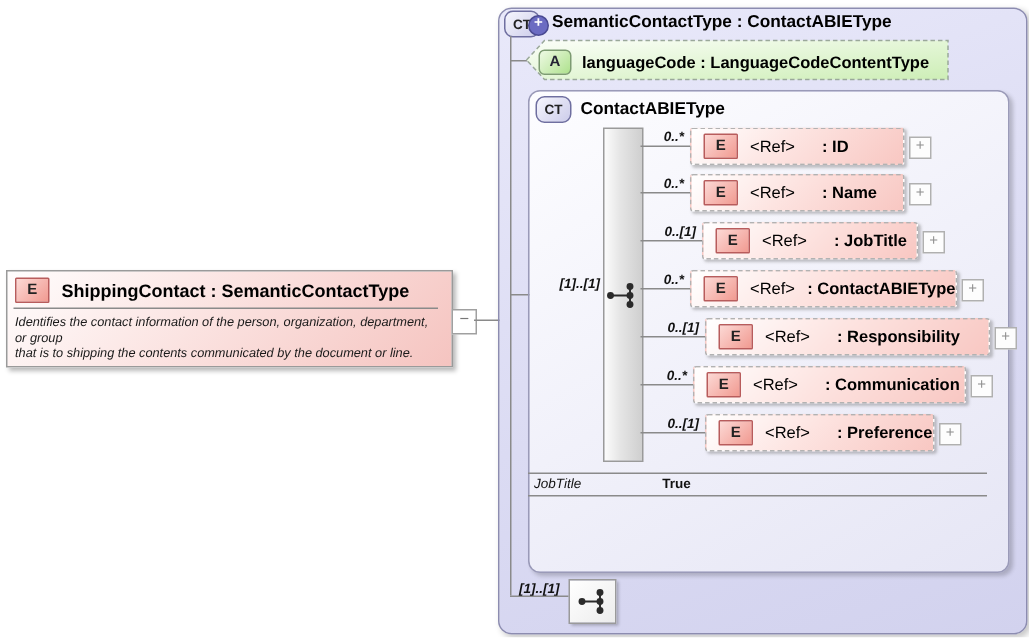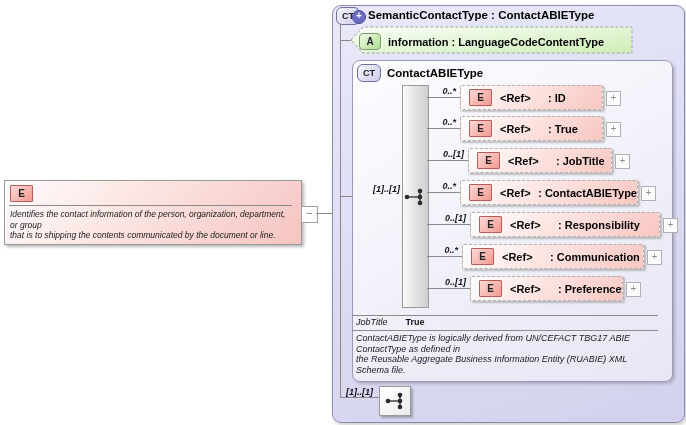--- a/index.html
+++ b/index.html
@@ -68,58 +68,59 @@
     background:linear-gradient(90deg,#fcfcfc,#e6e6e6 40%,#cfcfcf);border:1px solid #9a9a9a;}
   .seq-mid{left:403px;top:187px;}
   .seq-card-mid{left:356px;top:184px;width:44px;text-align:right;}
 
   
   .elem-box{height:25px;border:1px dashed #b2b2b2;border-radius:2px;
     background:linear-gradient(135deg,#ffffff 0%,#fde4e1 45%,#f8c7c2 100%);
     box-shadow:1.5px 1.5px 2px rgba(90,90,90,.35);
     display:flex;align-items:center;padding-left:8px;box-sizing:border-box;}
   .elem-box .e-icon{flex:0 0 21px;margin-right:8px;}
-  .elem-ref{width:48px;font-size:11px;font-weight:bold;white-space:nowrap;}
+  .elem-ref{width:48px;font-size:11px;font-weight:normal;white-space:nowrap;}
   .elem-name{font-size:11px;font-weight:bold;white-space:nowrap;}
   .plus-box{width:13px;height:13px;background:#fdfdfd;border:1px solid #b0b0b0;
     color:#909090;font-size:10px;line-height:11px;text-align:center;}
   .row-line{height:1px;background:#8a8a8a;}
   .row-card{width:50px;text-align:right;}
 
   
   .b0{top:85px;left:460px;width:143px;}  .l0{top:97px;left:427px;width:33px;}  .c0{top:86px;left:406px;}  .p0{top:91px;left:606px;}
   .b1{top:116px;left:460px;width:143px;} .l1{top:128px;left:427px;width:33px;} .c1{top:117px;left:406px;} .p1{top:122px;left:606px;}
   .b2{top:148px;left:468px;width:144px;} .l2{top:160px;left:427px;width:41px;} .c2{top:149px;left:414px;} .p2{top:154px;left:615px;}
   .b3{top:180px;left:460px;width:178px;} .l3{top:192px;left:427px;width:33px;} .c3{top:181px;left:406px;} .p3{top:186px;left:641px;}
   .b4{top:212px;left:470px;width:190px;} .l4{top:224px;left:427px;width:43px;} .c4{top:213px;left:416px;} .p4{top:218px;left:663px;}
   .b5{top:244px;left:462px;width:182px;} .l5{top:256px;left:427px;width:35px;} .c5{top:245px;left:408px;} .p5{top:250px;left:647px;}
   .b6{top:276px;left:470px;width:153px;} .l6{top:288px;left:427px;width:43px;} .c6{top:277px;left:416px;} .p6{top:282px;left:626px;}
 
   
   .abs-div1{left:352px;top:315px;width:306px;}
   .abs-row{left:356px;top:317px;display:flex;gap:18px;align-items:baseline;}
   .abs-label{font-size:9px;font-style:italic;color:#111;}
-  .abs-value{font-size:9px;font-weight:bold;color:#111;}
+  .abs-value{font-size:9px;font-weight:bold;color:#111;margin-left:36px;}
   .abs-div2{left:352px;top:330px;width:306px;}
   .inner-desc{left:356px;top:333px;width:306px;font-size:9px;line-height:10.5px;}
 
   
   .seq-card-bottom{left:341px;top:387px;width:32px;text-align:right;}
   .seq-bottom-box{left:379px;top:386px;width:30px;height:28px;background:linear-gradient(135deg,#ffffff,#ececec);
     border:1px solid #9a9a9a;box-shadow:1.5px 1.5px 2px rgba(0,0,0,.25);
     display:flex;align-items:center;justify-content:center;}
 </style>
 </head>
 <body>
 
 <div class="canvas">
 
   <div class="abs shipping-box"></div>
   <div class="abs shipping-title-row">
     <span class="e-icon">E</span>
+    <span class="box-title">ShippingContact : SemanticContactType</span>
   </div>
   <div class="abs hline shipping-divider"></div>
   <div class="abs desc shipping-desc">Identifies the contact information of the person, organization, department,
 or group
 that is to shipping the contents communicated by the document or line.</div>
 
   <div class="abs toggle-box minus-box">−</div>
   <div class="abs hline conn-in"></div>
 
   <div class="abs outer-box"></div>
@@ -140,21 +141,21 @@
     <defs>
       <linearGradient id="agrad" x1="0" y1="0" x2="1" y2="1">
         <stop offset="0" stop-color="#fbfef8"></stop>
           <stop offset="1" stop-color="#cdeeb6"></stop>
       </linearGradient>
     </defs>
     <path d="M1 14 L13 1 H282 V27 H13 Z" fill="url(#agrad)" stroke="#9aa89a" stroke-dasharray="3 2"></path>
   </svg>
   <div class="abs attr-content">
     <span class="a-icon">A</span>
-    <span class="attr-title">information : LanguageCodeContentType</span>
+    <span class="attr-title">languageCode : LanguageCodeContentType</span>
   </div>
 
   <div class="abs inner-box"></div>
   <div class="abs inner-title-row">
     <span class="ct-icon">
         <span>CT</span>
       </span>
     <span class="inner-title">ContactABIEType</span>
   </div>
 
@@ -176,21 +177,21 @@
     <span class="elem-ref">&lt;Ref&gt;</span>
     <span class="elem-name">: ID</span>
   </div>
   <div class="abs plus-box p0">+</div>
 
   <div class="abs row-line l1"></div>
   <div class="abs card row-card c1">0..*</div>
   <div class="abs elem-box b1">
     <span class="e-icon">E</span>
     <span class="elem-ref">&lt;Ref&gt;</span>
-    <span class="elem-name">: True</span>
+    <span class="elem-name">: Name</span>
   </div>
   <div class="abs plus-box p1">+</div>
 
   <div class="abs row-line l2"></div>
   <div class="abs card row-card c2">0..[1]</div>
   <div class="abs elem-box b2">
     <span class="e-icon">E</span>
     <span class="elem-ref">&lt;Ref&gt;</span>
     <span class="elem-name">: JobTitle</span>
   </div>
@@ -231,24 +232,20 @@
     <span class="elem-name">: Preference</span>
   </div>
   <div class="abs plus-box p6">+</div>
 
   <div class="abs hline abs-div1"></div>
   <div class="abs abs-row">
     <span class="abs-label">JobTitle</span>
     <span class="abs-value">True</span>
   </div>
   <div class="abs hline abs-div2"></div>
-  <div class="abs desc inner-desc">ContactABIEType is logically derived from UN/CEFACT TBG17 ABIE
-ContactType as defined in
-the Reusable Aggregate Business Information Entity (RUABIE) XML
-Schema file.</div>
 
   <div class="abs card seq-card-bottom">[1]..[1]</div>
   <div class="abs seq-bottom-box">
     <svg width="24" height="20">
       <line x1="5" y1="10" x2="17" y2="10" stroke="#2a2a2a" stroke-width="1.3"></line>
       <line x1="17" y1="4" x2="17" y2="16" stroke="#2a2a2a" stroke-width="1.3"></line>
       <circle cx="5" cy="10" r="2.3" fill="#2a2a2a"></circle>
       <circle cx="17" cy="4" r="2.3" fill="#2a2a2a"></circle>
       <circle cx="17" cy="10" r="2.3" fill="#2a2a2a"></circle>
       <circle cx="17" cy="16" r="2.3" fill="#2a2a2a"></circle>

